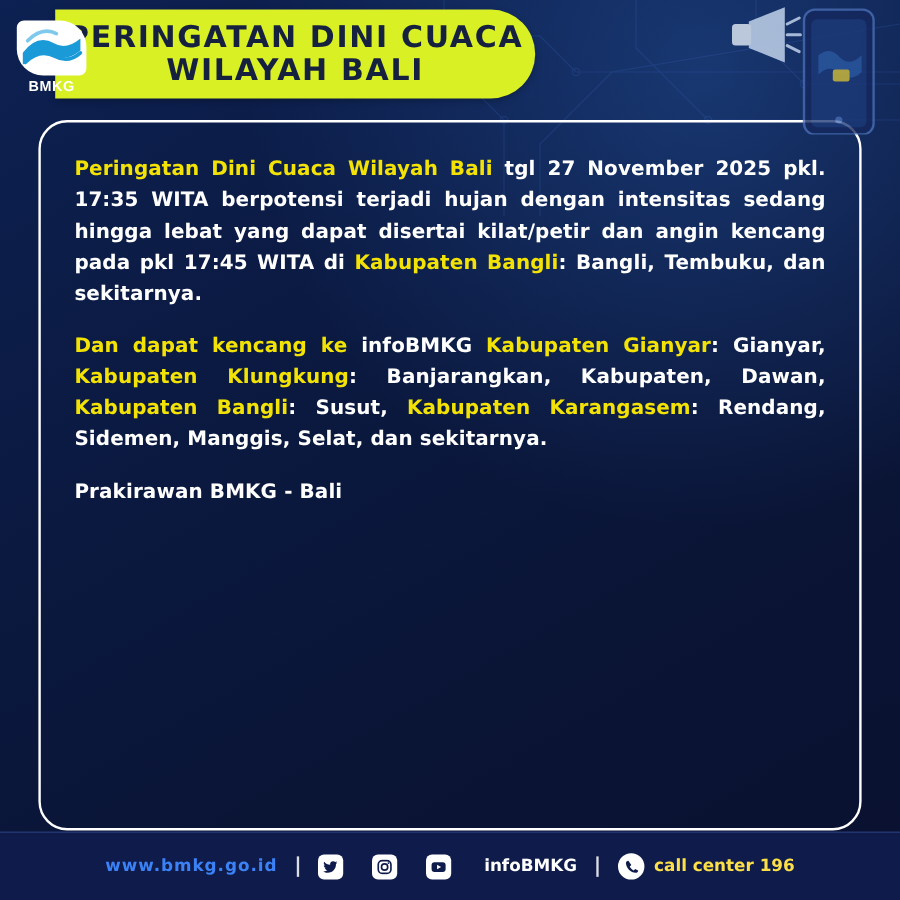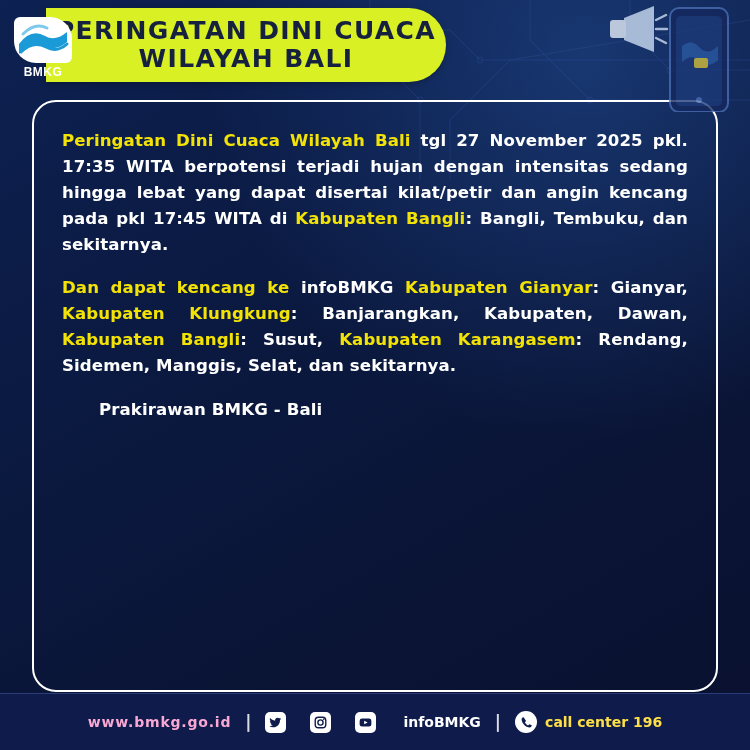--- a/index.html
+++ b/index.html
@@ -128,38 +128,38 @@
     font-size: 16.6px;
     line-height: 1.56;
     text-align: justify;
     font-weight: bold;
     letter-spacing: 0.1px;
   }
   .para { margin: 0 0 18px 0; }
   .para.last { margin-bottom: 0; }
   .hl { color: #f2e205; }
   .yellow-line { color: #f2e205; }
-  .sign { color:#ffffff;margin-left:37px; }
+  .sign { color:#ffffff; }
 
   
   .footer {
     position: absolute;
     left: 0;
     bottom: 0;
     width: 750px;
     height: 56px;
     background: #0f1c4b;
     border-top: 1px solid #2a3c78;
     display: flex;
     align-items: center;
     justify-content: center;
     gap: 14px;
   }
   .footer-site {
-    color: #f9a8d4;
+    color: #3b82f6;
     font-family: "DejaVu Sans", sans-serif;
     font-weight: bold;
     font-size: 14px;
     letter-spacing: 0.8px;
   }
   .sep {
     color: #ffffff;
     font-size: 17px;
     font-weight: bold;
     opacity: 0.85;

